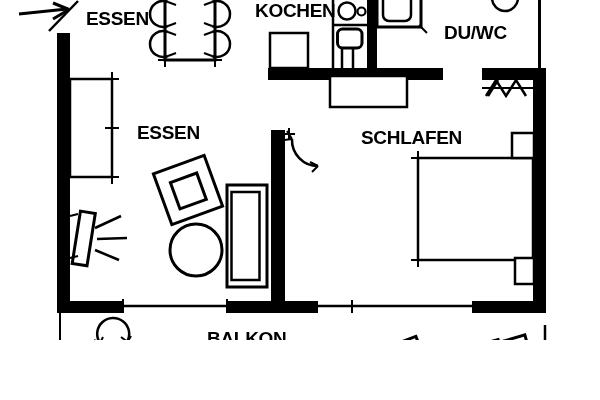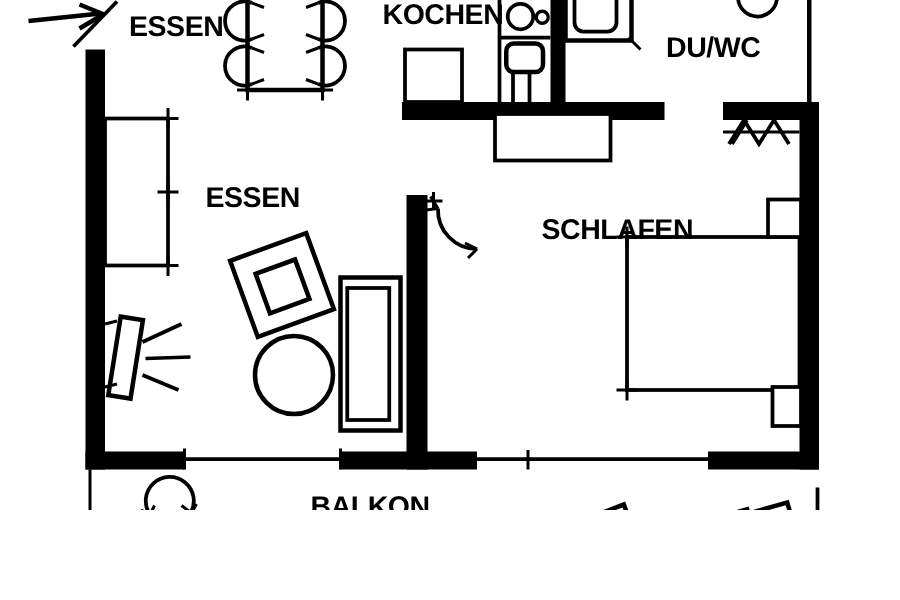--- a/index.html
+++ b/index.html
@@ -9,21 +9,21 @@
   }
   .stage svg{position:absolute;left:0;top:0;}
   .room-label{
     position:absolute;font-weight:bold;font-size:19px;letter-spacing:-0.3px;
     color:#000;white-space:nowrap;line-height:1;
   }
   .lbl-essen{left:86px;top:9px;}
   .lbl-kochen{left:255px;top:1px;text-align:right;}
   .lbl-duwc{left:444px;top:23px;}
   .lbl-wohnen{left:137px;top:123px;}
-  .lbl-schlafen{left:361px;top:144px;}
+  .lbl-schlafen{left:361px;top:128px;}
   .lbl-balkon{left:207px;top:329px;}
 </style>
 </head>
 <body>
 
 <div class="stage">
   <svg width="600" height="400" viewBox="0 0 600 400">
 
     <g fill="#000" stroke="none">
       <rect x="57" y="33" width="13" height="280"></rect>

